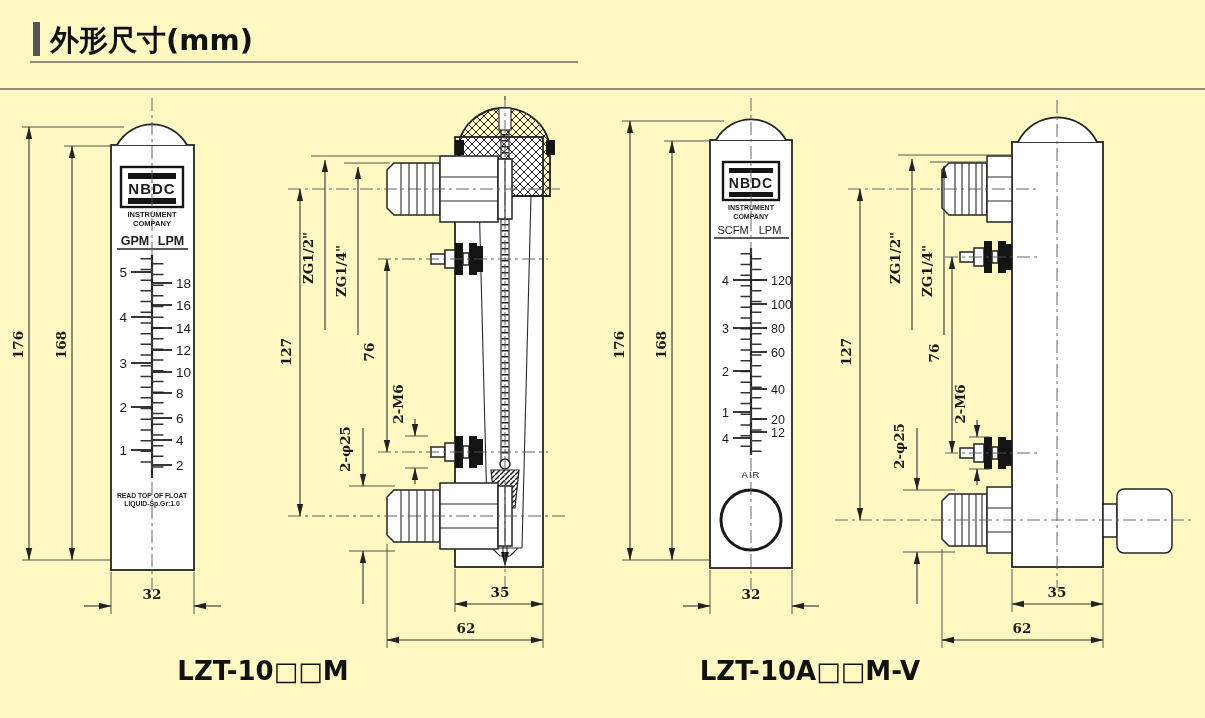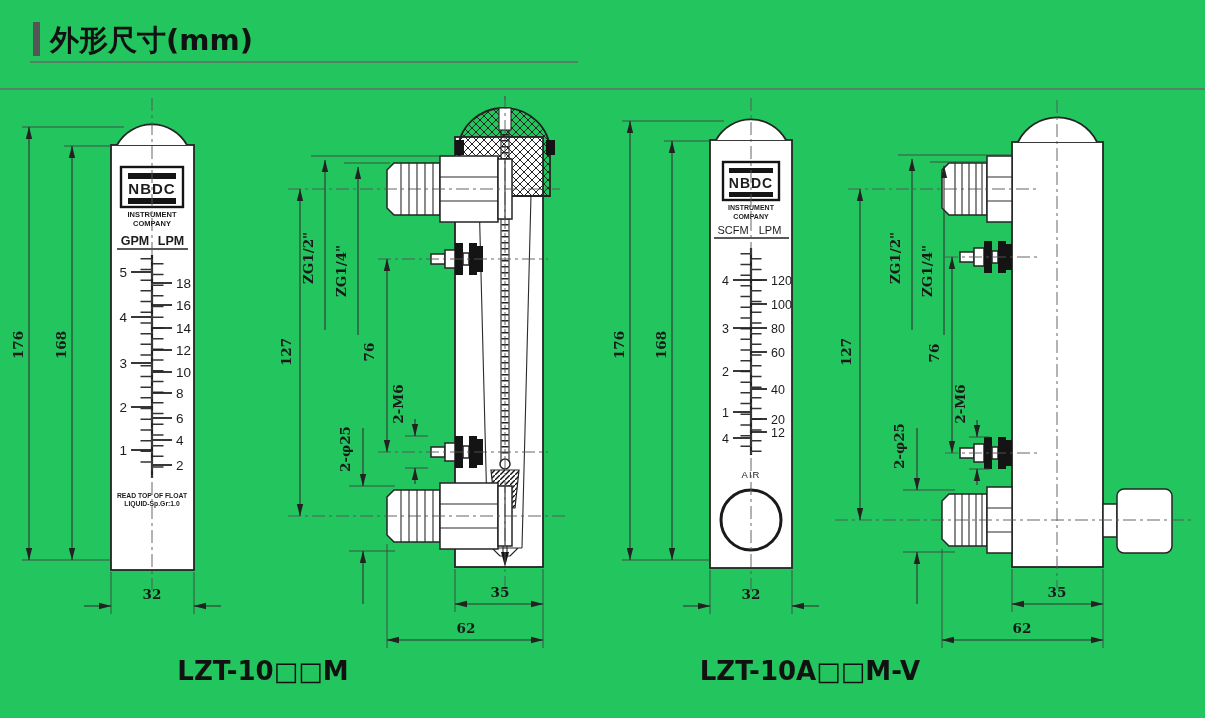--- a/index.html
+++ b/index.html
@@ -1,16 +1,16 @@
 <!DOCTYPE html>
 <html><head>
 <meta charset="utf-8">
 <style>
   html,body{margin:0;padding:0;background:#fff;}
-  .canvas{position:relative;width:1205px;height:718px;background:#22c55e;overflow:hidden;}
+  .canvas{position:relative;width:1205px;height:718px;background:#fef9c3;overflow:hidden;}
   svg{position:absolute;left:0;top:0;}
   svg text{font-family:"Liberation Sans",sans-serif;fill:#1c1c1c;}
   .title-txt{font-family:"DejaVu Sans",sans-serif;font-size:29px;font-weight:700;fill:#111;}
   .model-txt{font-family:"DejaVu Sans",sans-serif;font-size:26px;font-weight:700;fill:#111;}
   .dim{font-family:"DejaVu Serif",serif;font-weight:700;font-size:13.5px;fill:#1a1a1a;}
   .brand{font-weight:700;letter-spacing:1px;}
   .small-cap{font-weight:700;}
   .body-ln{fill:#fff;stroke:#242424;stroke-width:1.8;}
   .thin{stroke:#2a2a2a;stroke-width:1.1;fill:none;}
   .wfill{fill:#fff;stroke:#242424;stroke-width:1.5;}

